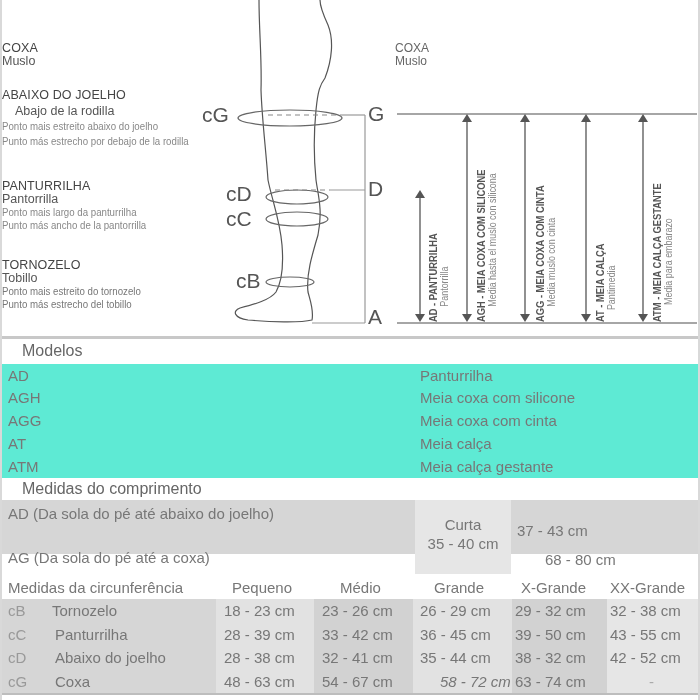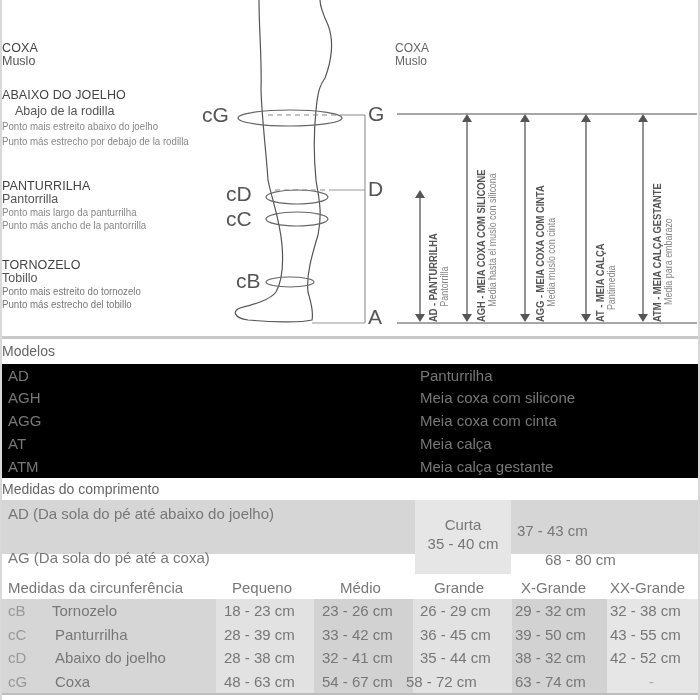--- a/index.html
+++ b/index.html
@@ -23,22 +23,22 @@
   .letter { position: absolute; font-size: 21px; color: #555; }
 
   svg.diagram { position: absolute; left: 0; top: 0; }
 
   .vlabel { position: absolute; transform: rotate(-90deg); transform-origin: left top; white-space: nowrap; line-height: 11px; }
   .vlabel .a { font-size: 11px; font-weight: bold; color: #555; transform: scaleX(0.85); transform-origin: left; display: block; }
   .vlabel .b { font-size: 10.5px; color: #888; transform: scaleX(0.85); transform-origin: left; display: block; }
 
   
   .sep { position: absolute; left: 2px; width: 696px; height: 3px; background: #c8c8c8; }
-  .section-title { position: absolute; left: 2px; width: 696px; height: 22px; background: #fff; font-size: 14px; color: #666; line-height: 22px; padding-left: 0; box-sizing: border-box; }
-  .models { position: absolute; left: 2px; top: 364px; width: 696px; height: 144px; background: #000000; }
+  .section-title { position: absolute; left: 2px; width: 696px; height: 22px; background: #fff; font-size: 16px; color: #666; line-height: 22px; padding-left: 20px; box-sizing: border-box; }
+  .models { position: absolute; left: 2px; top: 364px; width: 696px; height: 144px; background: #5eead4; }
   .model-row { position: absolute; left: 0; width: 100%; height: 23px; font-size: 15px; color: #777; line-height: 23px; }
   .model-row .code { position: absolute; left: 6px; }
   .model-row .name { position: absolute; left: 418px; }
 
   .len { position: absolute; left: 2px; top: 500px; width: 696px; height: 54px; background: #d6d6d6; }
   .len .curta { position: absolute; left: 413px; top: 0; width: 96px; height: 74px; background: #e6e6e6; text-align: center; }
   .len .curta .h { font-size: 15px; color: #777; line-height: 17px; margin-top: 16px; }
   .len .curta .v { font-size: 15px; color: #777; line-height: 17px; margin-top: 2px; }
   .len .row { position: absolute; left: 6px; font-size: 15px; color: #777; }
   .len .val { position: absolute; left: 515px; font-size: 15px; color: #777; }
@@ -228,18 +228,18 @@
     <div class="cell" style="top:47px; left:222px;">28 - 38 cm</div>
     <div class="cell" style="top:47px; left:320px;">32 - 41 cm</div>
     <div class="cell" style="top:47px; left:418px;">35 - 44 cm</div>
     <div class="cell" style="top:47px; left:513px;">38 - 32 cm</div>
     <div class="cell" style="top:47px; left:608px;">42 - 52 cm</div>
 
     <div class="cell" style="top:70.5px; left:6px; color:#999;">cG</div>
     <div class="cell" style="top:70.5px; left:53px;">Coxa</div>
     <div class="cell" style="top:70.5px; left:222px;">48 - 63 cm</div>
     <div class="cell" style="top:70.5px; left:320px;">54 - 67 cm</div>
-    <div class="cell" style="top:70.5px; left:404px;">58 - 72 cm</div>
+    <div class="cell" style="top:70.5px; left:438px;font-style:italic;">58 - 72 cm</div>
     <div class="cell" style="top:70.5px; left:513px;">63 - 74 cm</div>
     <div class="cell" style="top:70.5px; left:647px; color:#aaa;">-</div>
   </div>
   <div class="bottom-sep"></div>
 </div>
 
 </body></html>

